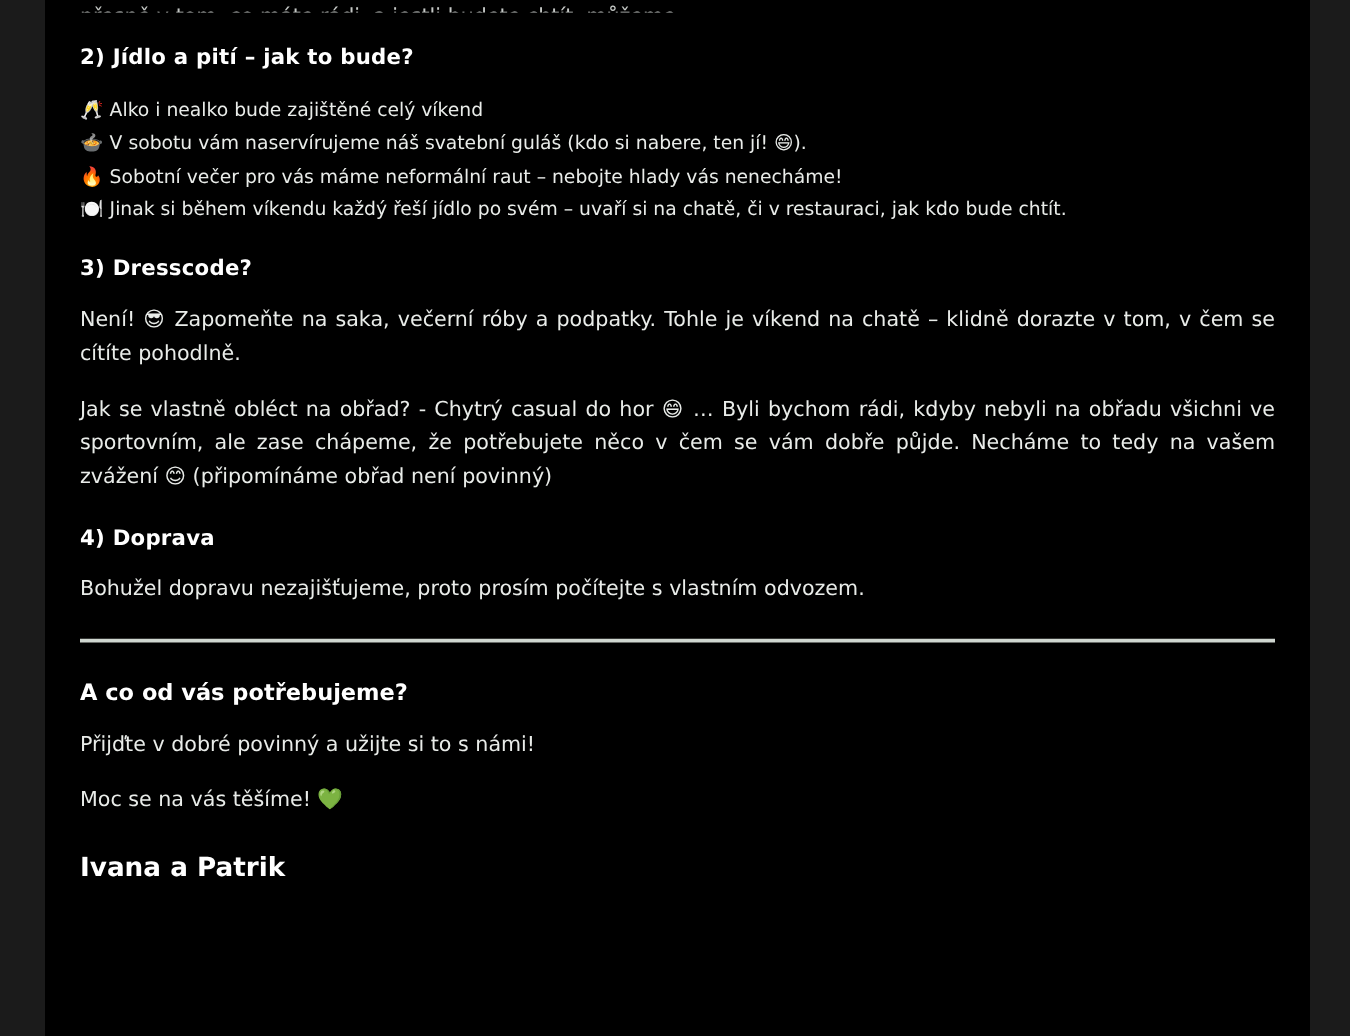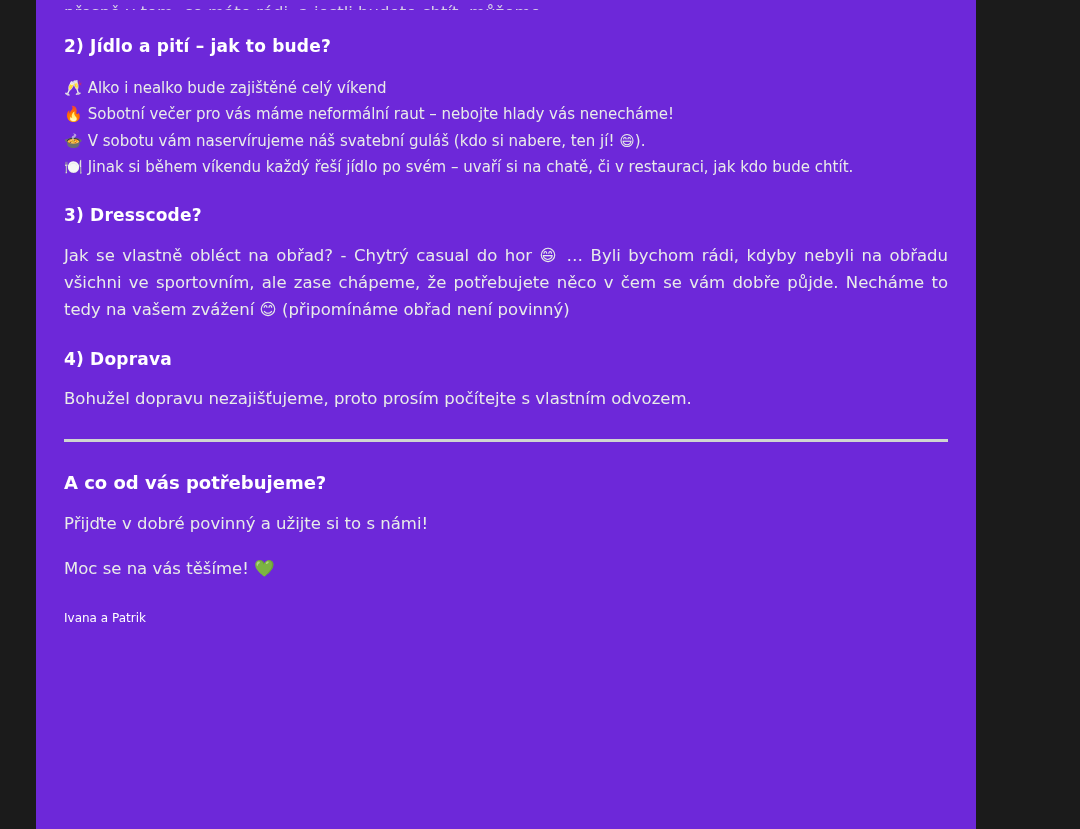--- a/index.html
+++ b/index.html
@@ -16,23 +16,23 @@
   .page {
     position: relative;
     width: 1080px;
     height: 829px;
     background: #1b1b1b;
   }
   .sheet {
     position: absolute;
     left: 36px;
     top: 0;
-    width: 940px;
+    width: 1012px;
     height: 829px;
-    background: #6d28d9;
+    background: #000000;
     box-sizing: border-box;
     padding: 0 28px;
     overflow: hidden;
   }
   .clipped-top {
     color: #e8ece9;
     font-size: 16.5px;
     line-height: 1.55;
     height: 10px;
     overflow: hidden;
@@ -79,22 +79,22 @@
     width: 100%;
   }
   .section-title {
     color: #ffffff;
     font-size: 18px;
     font-weight: bold;
     margin: 30px 0 0 0;
   }
   .sig {
     color: #ffffff;
-    font-weight: normal;
-    font-size: 12px;
+    font-weight: bold;
+    font-size: 21px;
     margin: 28px 0 0 0;
   }
   .heart {
     color: #7dbb6a;
   }
 </style>
 </head>
 <body>
 
 <div class="page">
@@ -102,32 +102,33 @@
 
     <p class="clipped-top">přesně v tom, co máte rádi, a jestli budete chtít, můžeme</p>
 
     <h3 class="q-heading">2) Jídlo a pití – jak to bude?</h3>
 
     <ul class="list">
       <li>
         <span class="emoji">🥂</span><span>Alko i nealko bude zajištěné celý víkend</span>
       </li>
       <li>
-        <span class="emoji">🔥</span><span>Sobotní večer pro vás máme neformální raut – nebojte hlady vás nenecháme!</span>
+        <span class="emoji">🍲</span><span>V sobotu vám naservírujeme náš svatební guláš (kdo si nabere, ten jí! 😄).</span>
       </li>
       <li>
-        <span class="emoji">🍲</span><span>V sobotu vám naservírujeme náš svatební guláš (kdo si nabere, ten jí! 😄).</span>
+        <span class="emoji">🔥</span><span>Sobotní večer pro vás máme neformální raut – nebojte hlady vás nenecháme!</span>
       </li>
       <li>
         <span class="emoji">🍽️</span><span>Jinak si během víkendu každý řeší jídlo po svém – uvaří si na chatě, či v restauraci, jak kdo bude chtít.</span>
       </li>
     </ul>
 
     <h3 class="q-heading">3) Dresscode?</h3>
 
+    <p class="body-text">Není! 😎 Zapomeňte na saka, večerní róby a podpatky. Tohle je víkend na chatě – klidně dorazte v tom, v čem se cítíte pohodlně.</p>
     <p class="body-text">Jak se vlastně obléct na obřad? - Chytrý casual do hor 😄 … Byli bychom rádi, kdyby nebyli na obřadu všichni ve sportovním, ale zase chápeme, že potřebujete něco v čem se vám dobře půjde. Necháme to tedy na vašem zvážení 😊 (připomínáme obřad není povinný)</p>
 
     <h3 class="q-heading">4) Doprava</h3>
     <p class="body-text tight">Bohužel dopravu nezajišťujeme, proto prosím počítejte s vlastním odvozem.</p>
 
     <div class="divider"></div>
 
     <h2 class="section-title">A co od vás potřebujeme?</h2>
 
     <p class="body-text">Přijďte v dobré povinný a užijte si to s námi!</p>

